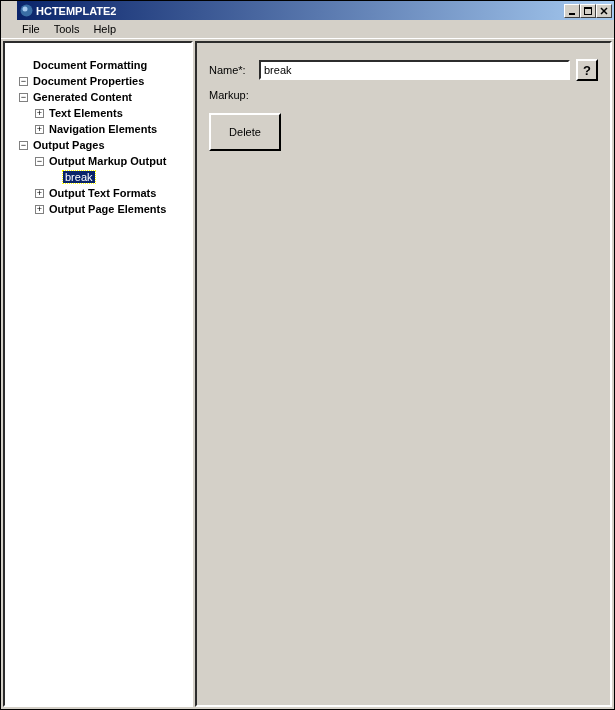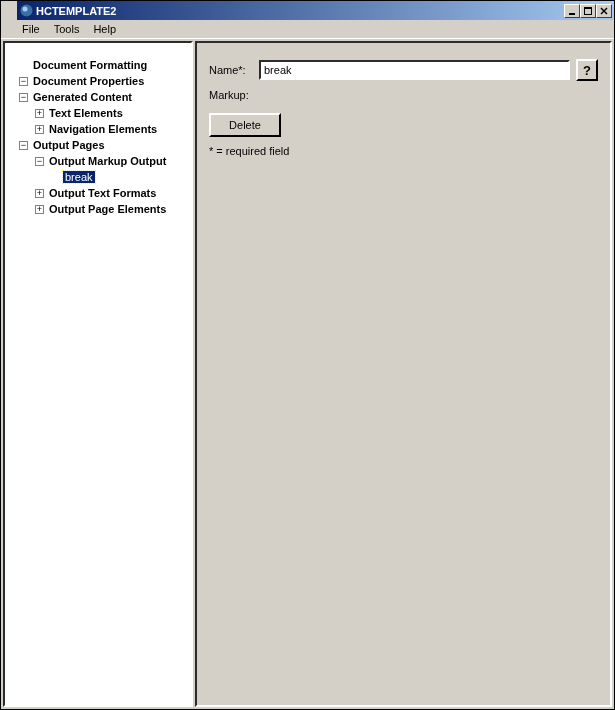--- a/index.html
+++ b/index.html
@@ -171,21 +171,21 @@
   border: 2px inset #fff;
   border-top-color: #808080;
   border-left-color: #808080;
   background: #fff;
   font-family: "Courier New", monospace;
   font-size: 12px;
   padding: 2px 4px;
   resize: none;
 }
 .btn {
-  height: 24px;
+  height: 38px;
   padding: 0 16px;
   border: 2px outset #fff;
   border-right-color: #404040;
   border-bottom-color: #404040;
   background: #d4d0c8;
   font-family: Tahoma, Arial, sans-serif;
   font-size: 11px;
   cursor: default;
   margin-top: 12px;
   width: 72px;
@@ -307,18 +307,17 @@
       <div class="form-row">
         <span class="form-label">Name*:</span>
         <input class="text-input" type="text" value="break" style="">
         <div class="help-btn">?</div>
       </div>
 
       <div style="margin-bottom:0">Markup:</div>
 
       <button class="btn">Delete</button>
 
-      <div class="req-note">* = required field</div>
 
     </div>
 
   </div>
 </div>
 
 </body></html>

